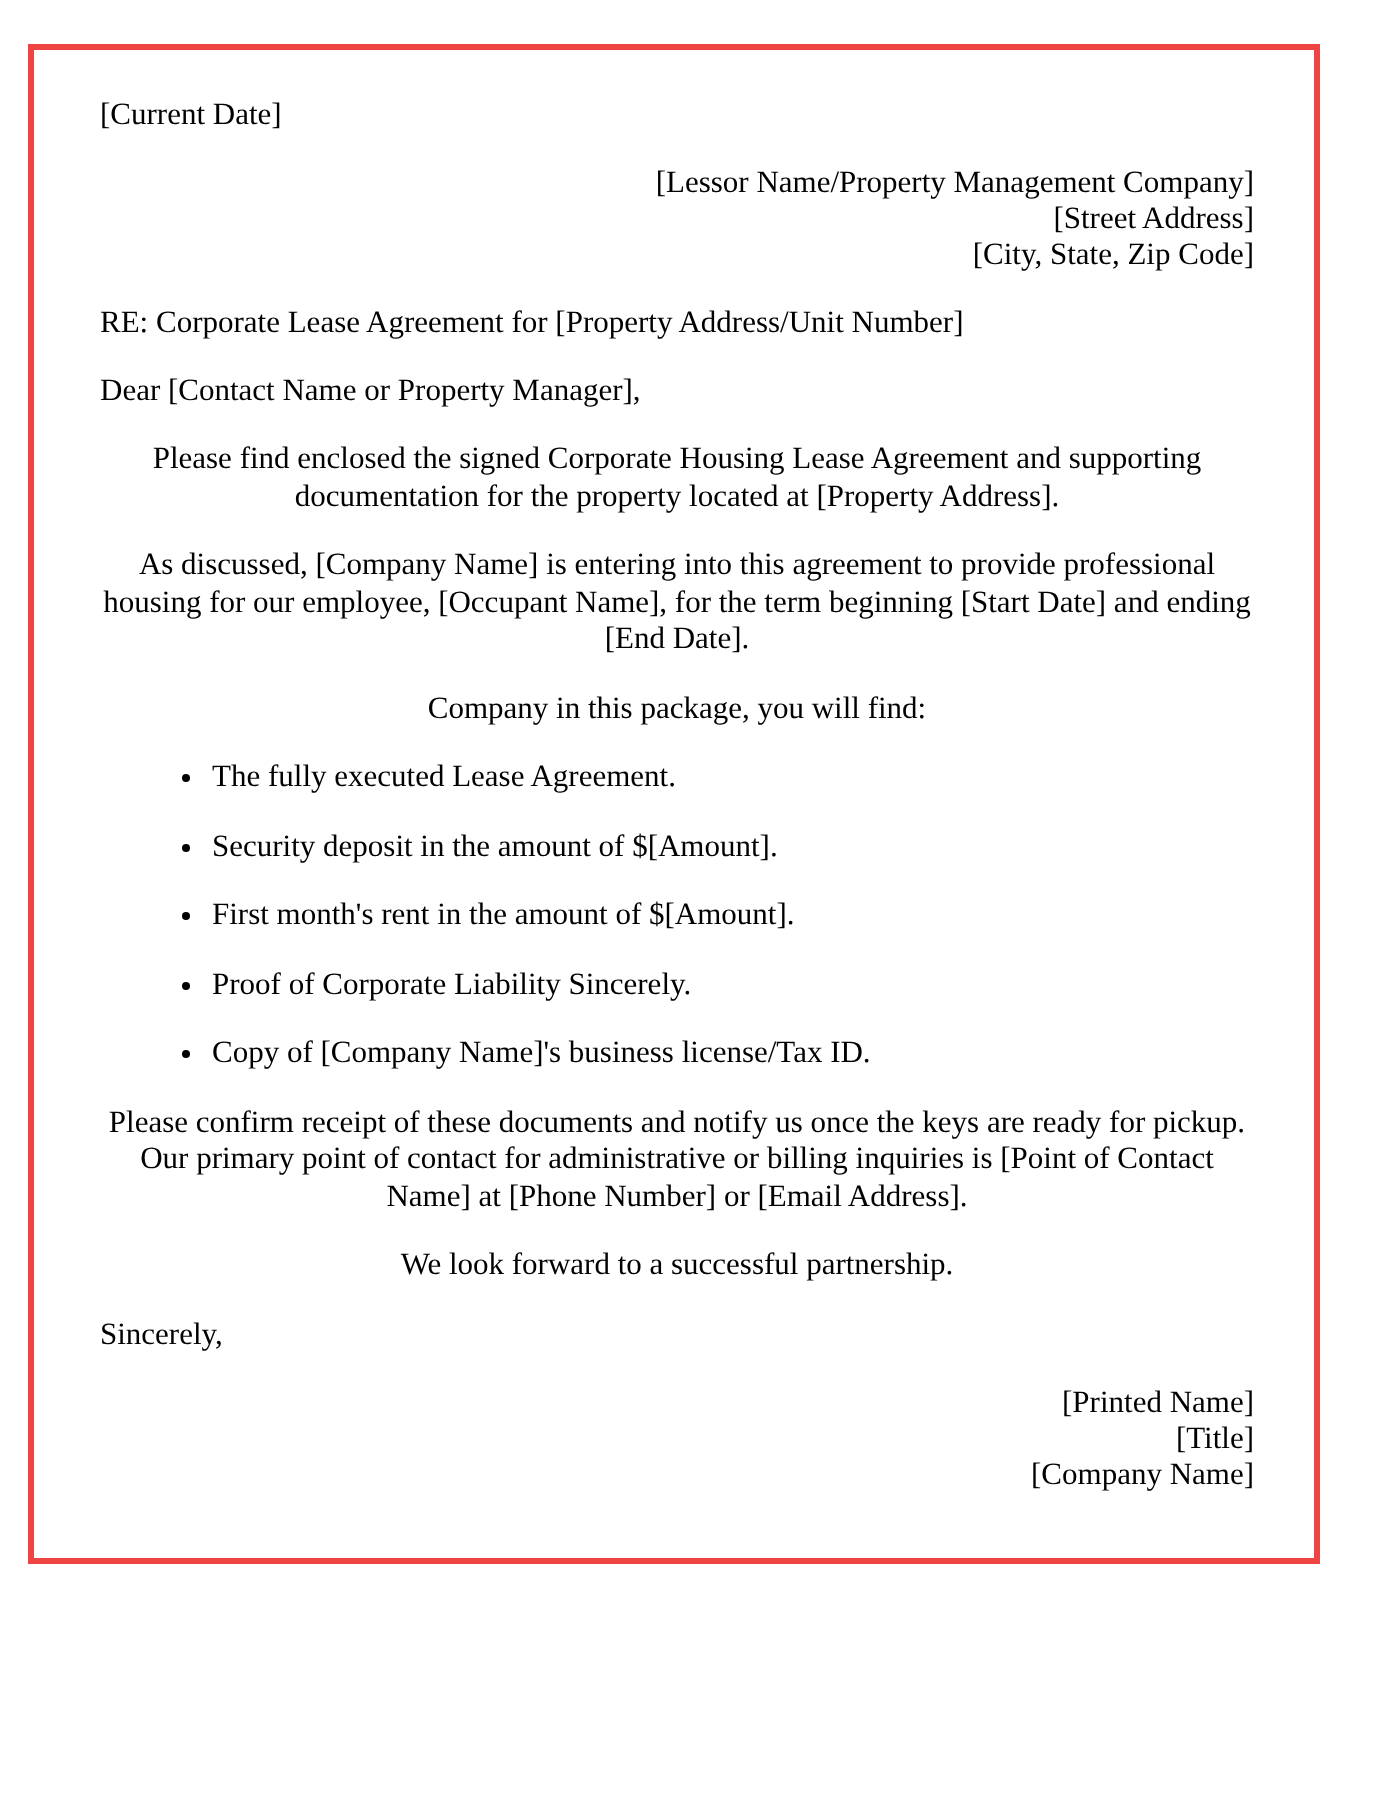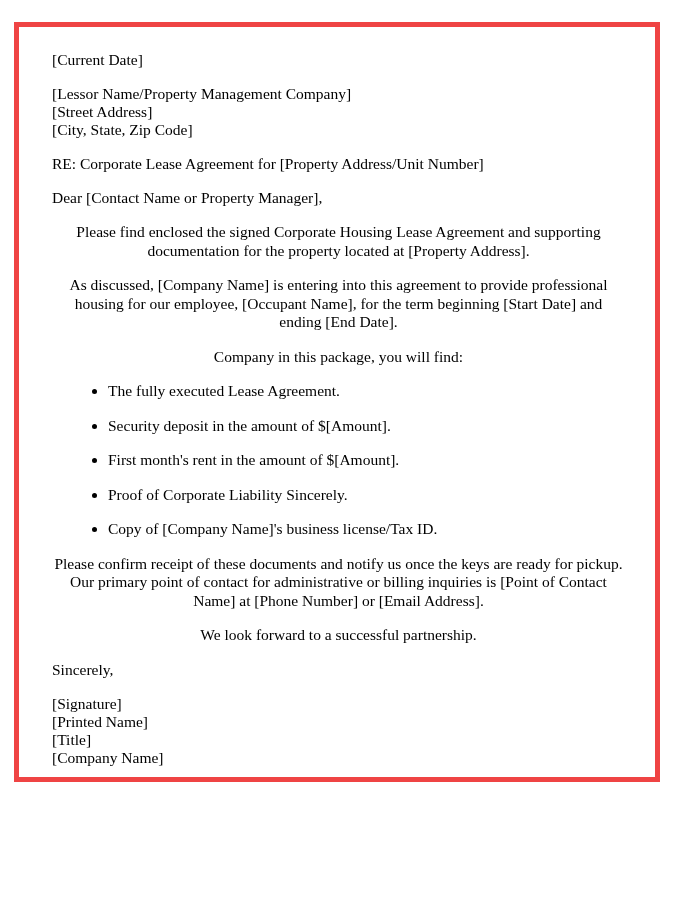--- a/index.html
+++ b/index.html
@@ -13,37 +13,38 @@
     font-family: "Liberation Serif", serif;
     color: #000000;
     position: relative;
   }
   .page {
     position: absolute;
     left: 14px;
     top: 22px;
     width: 646px;
     height: 760px;
-    border: 5px solid #ef4444;
+    border: 3px solid #ef4444;
     box-sizing: border-box;
     background: #ffffff;
   }
   .letter-body {
     position: absolute;
     left: 33px;
     top: 24px;
     right: 30px;
   }
   .block {
     font-size: 15.5px;
     line-height: 18px;
     margin-bottom: 16px;
   }
   .block.lines div {
     white-space: pre;
+    text-align: right;
   }
   .para {
     font-size: 15.5px;
     line-height: 18.5px;
     margin-bottom: 16px;
     text-align: center;
   }
   ul.enclosures {
     margin: 0 0 16px 0;
     padding-left: 40px;
@@ -96,20 +97,19 @@
 
     <div class="para">Please confirm receipt of these documents and notify us once the keys are ready for pickup. Our primary point of contact for administrative or billing inquiries is [Point of Contact Name] at [Phone Number] or [Email Address].</div>
 
     <div class="para">We look forward to a successful partnership.</div>
 
     <div class="block">
       <div>Sincerely,</div>
     </div>
 
     <div class="block lines">
-      <div>[Signature]</div>
       <div>[Printed Name]</div>
       <div>[Title]</div>
       <div>[Company Name]</div>
     </div>
 
   </div>
 </div>
 
 </body></html>

